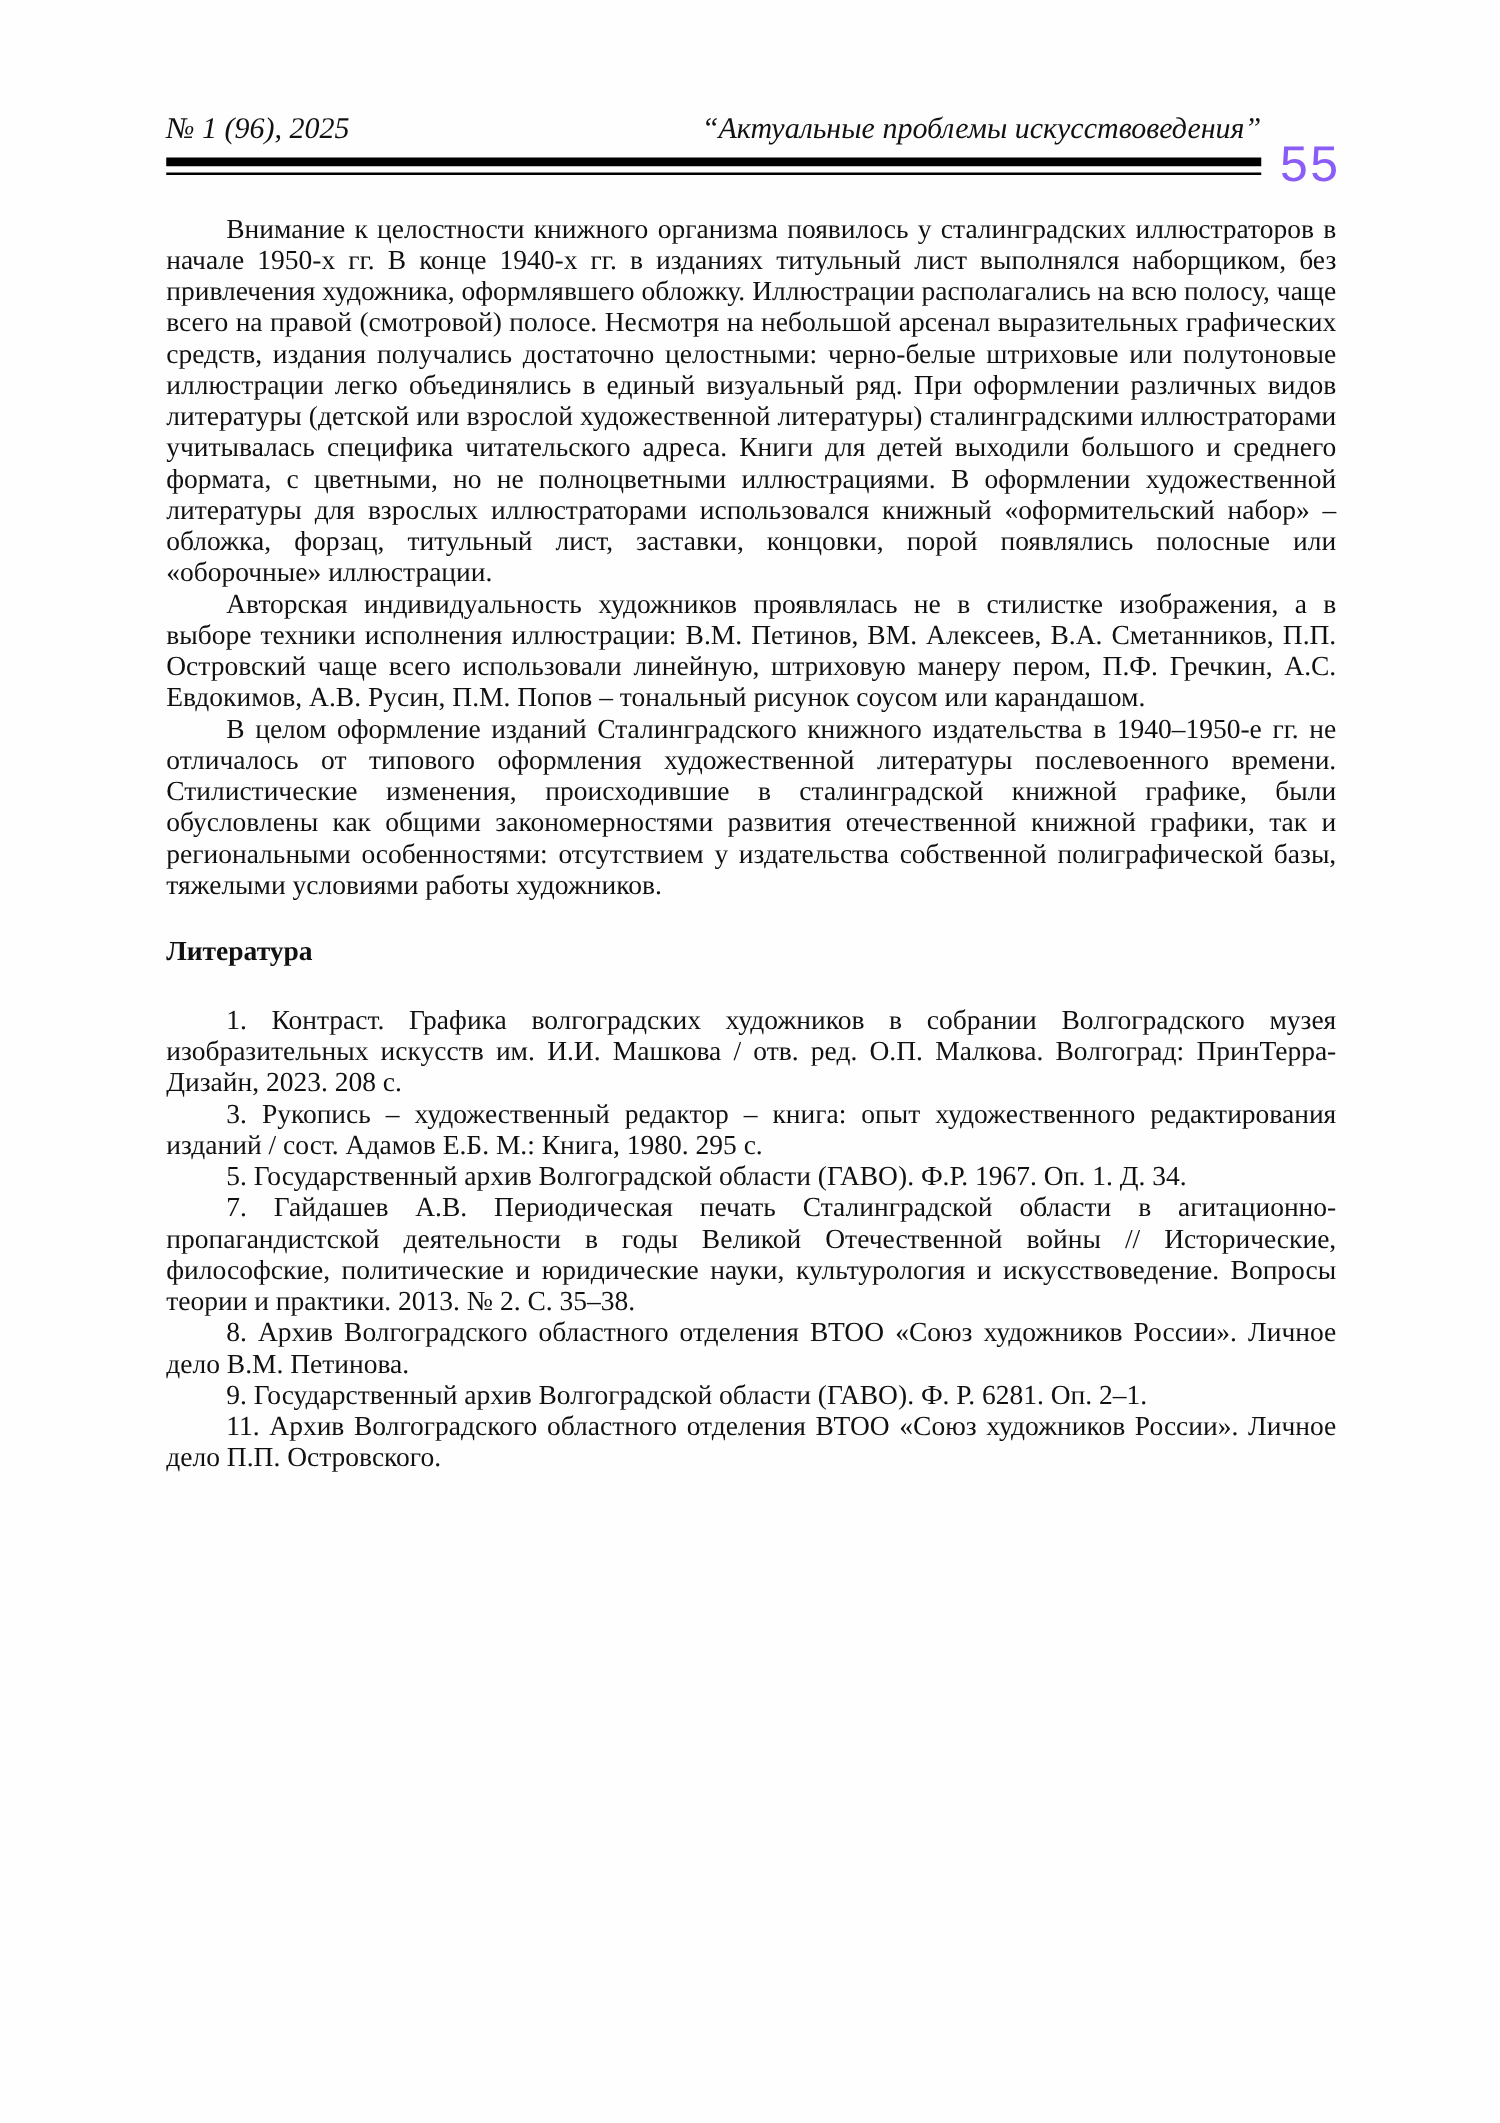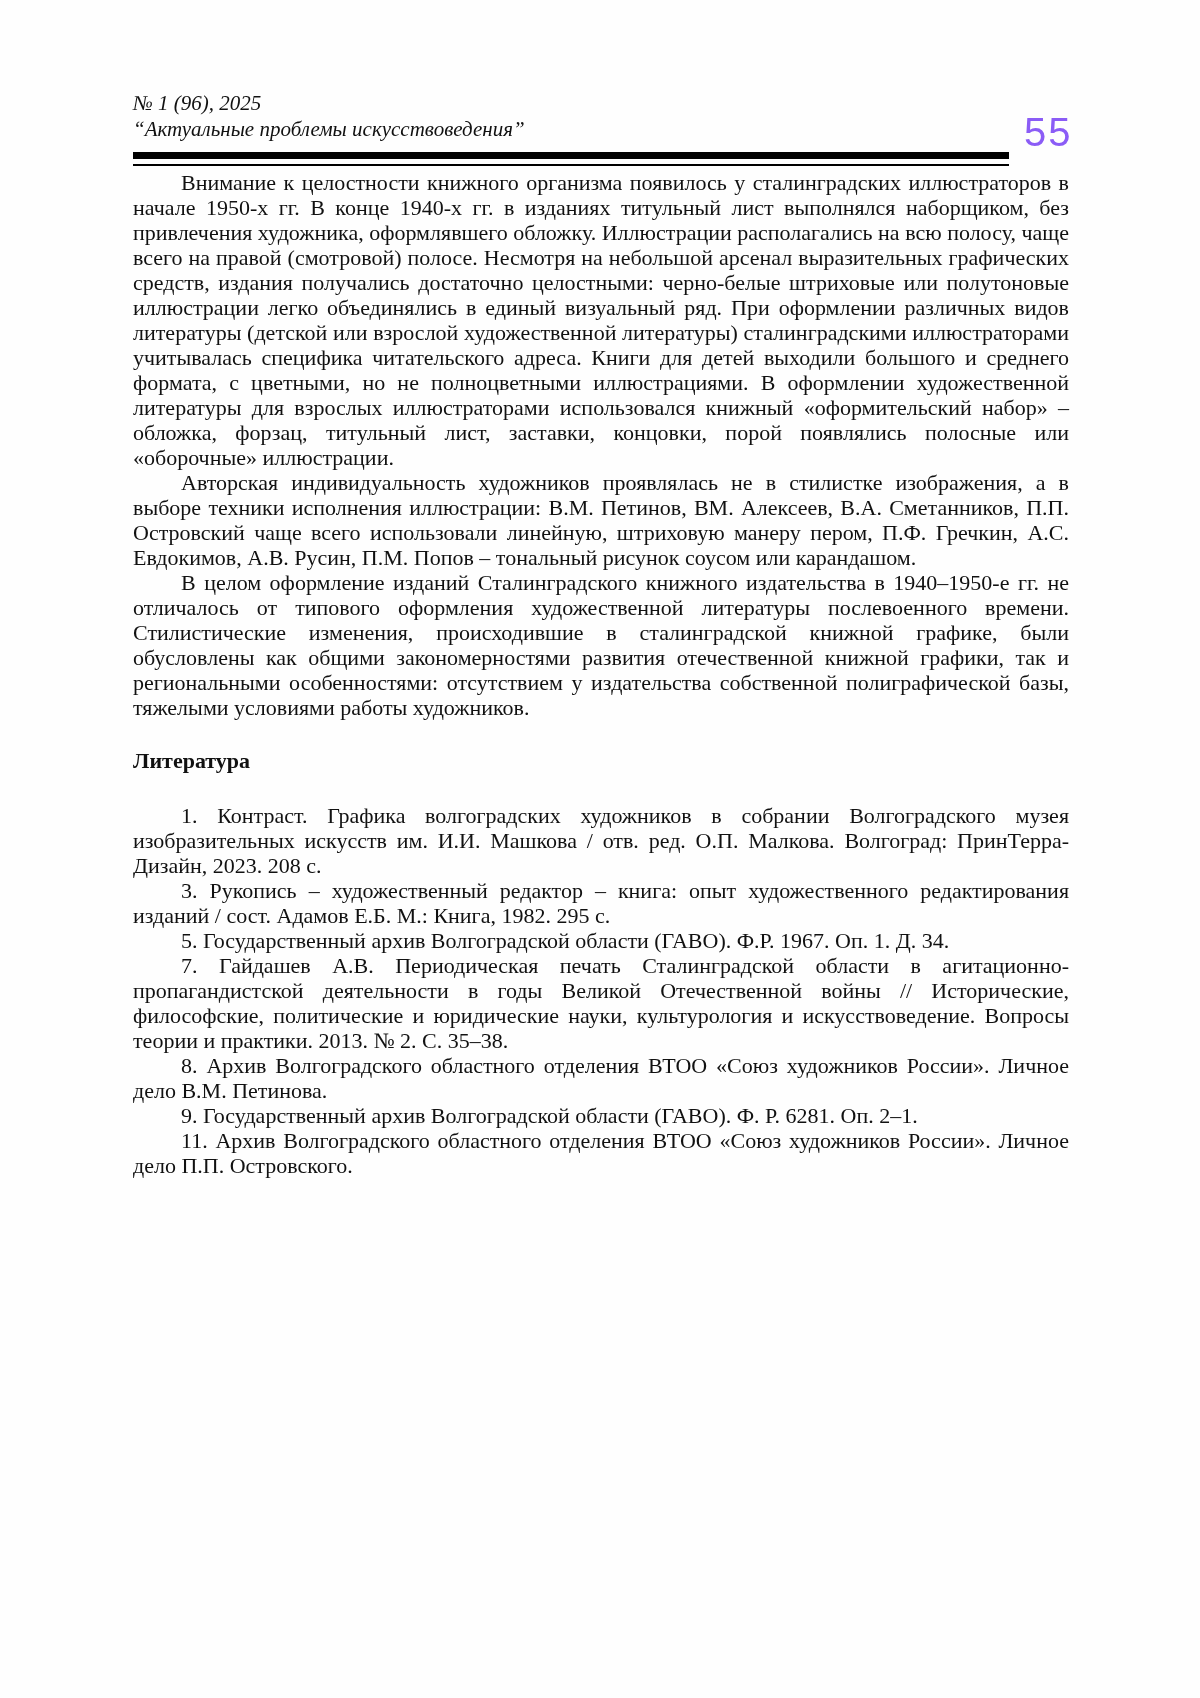--- a/index.html
+++ b/index.html
@@ -21,24 +21,23 @@
     position: absolute;
     left: 133px;
     top: 90px;
     width: 876px;
   }
   .header-line {
     display: flex;
     justify-content: space-between;
     align-items: baseline;
     font-style: italic;
-    font-size: 21px;
+    font-size: 24px;
     line-height: 26px;
     white-space: nowrap;
-    flex-direction: column;
   }
   .rule-thick {
     margin-top: 10px;
     height: 7px;
     background: #000;
   }
   .rule-thin {
     margin-top: 5px;
     height: 2px;
     background: #000;
@@ -95,21 +94,21 @@
   <div class="page-num">55</div>
 
   <div class="content">
     <p>Внимание к целостности книжного организма появилось у сталинградских иллюстраторов в начале 1950-х гг.  В конце 1940-х гг. в изданиях титульный лист выполнялся наборщиком, без привлечения художника, оформлявшего обложку. Иллюстрации располагались на всю полосу, чаще всего на правой (смотровой) полосе. Несмотря на небольшой арсенал выразительных графических средств, издания получались достаточно целостными: черно-белые штриховые или полутоновые иллюстрации легко объединялись в единый визуальный ряд. При оформлении различных видов литературы (детской или взрослой художественной литературы) сталинградскими иллюстраторами учитывалась специфика читательского адреса. Книги для детей выходили большого и среднего формата, с цветными, но не полноцветными иллюстрациями. В оформлении художественной литературы для взрослых иллюстраторами использовался книжный «оформительский набор» – обложка, форзац, титульный лист, заставки, концовки, порой появлялись полосные или «оборочные» иллюстрации.</p>
     <p>Авторская индивидуальность художников проявлялась не в стилистке изображения, а в выборе техники исполнения иллюстрации: В.М. Петинов, ВМ. Алексеев, В.А. Сметанников, П.П. Островский чаще всего использовали линейную, штриховую манеру пером, П.Ф. Гречкин, А.С. Евдокимов, А.В. Русин, П.М. Попов – тональный рисунок соусом или карандашом.</p>
     <p>В целом оформление изданий Сталинградского книжного издательства в 1940–1950-е гг. не отличалось от типового оформления художественной литературы послевоенного времени. Стилистические изменения, происходившие в сталинградской книжной графике, были обусловлены как общими закономерностями развития отечественной книжной графики, так и региональными особенностями: отсутствием у издательства собственной полиграфической базы, тяжелыми условиями работы художников.</p>
 
     <div class="bib-heading">Литература</div>
 
     <p class="bib-item"><span class="li-num">1.</span> <span>Контраст. Графика волгоградских художников в собрании Волгоградского музея изобразительных искусств им. И.И. Машкова / отв. ред. О.П. Малкова. Волгоград: ПринТерра-Дизайн, 2023. 208 с.</span></p>
-    <p class="bib-item"><span class="li-num">3.</span> <span>Рукопись – художественный редактор – книга: опыт художественного редактирования изданий / сост. Адамов Е.Б. М.: Книга, 1982. 295 с.</span></p>
+    <p class="bib-item"><span class="li-num">3.</span> <span>Рукопись – художественный редактор – книга: опыт художественного редактирования изданий / сост. Адамов Е.Б. М.: Книга, 1980. 295 с.</span></p>
     <p class="bib-item"><span class="li-num">5.</span> <span>Государственный архив Волгоградской области (ГАВО). Ф.Р. 1967. Оп. 1. Д. 34.</span></p>
     <p class="bib-item"><span class="li-num">7.</span> <span>Гайдашев А.В. Периодическая печать Сталинградской области в агитационно-пропагандистской деятельности в годы Великой Отечественной войны // Исторические, философские, политические и юридические науки, культурология и искусствоведение. Вопросы теории и практики. 2013. № 2. С. 35–38.</span></p>
     <p class="bib-item"><span class="li-num">8.</span> <span>Архив Волгоградского областного отделения ВТОО «Союз художников России». Личное дело В.М. Петинова.</span></p>
     <p class="bib-item"><span class="li-num">9.</span> <span>Государственный архив Волгоградской области (ГАВО). Ф. Р. 6281. Оп. 2–1.</span></p>
     <p class="bib-item"><span class="li-num">11.</span> <span>Архив Волгоградского областного отделения ВТОО «Союз художников России». Личное дело П.П. Островского.</span></p>
   </div>
 
 </div>
 
 </body></html>

